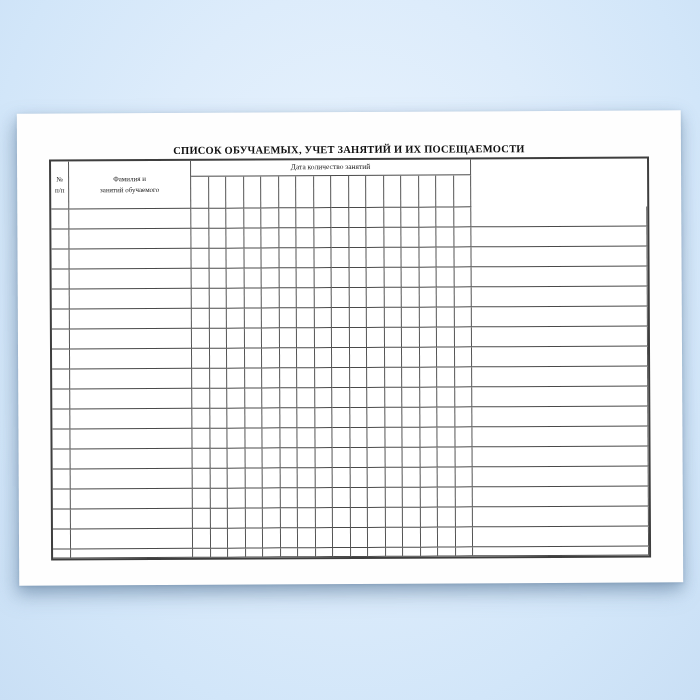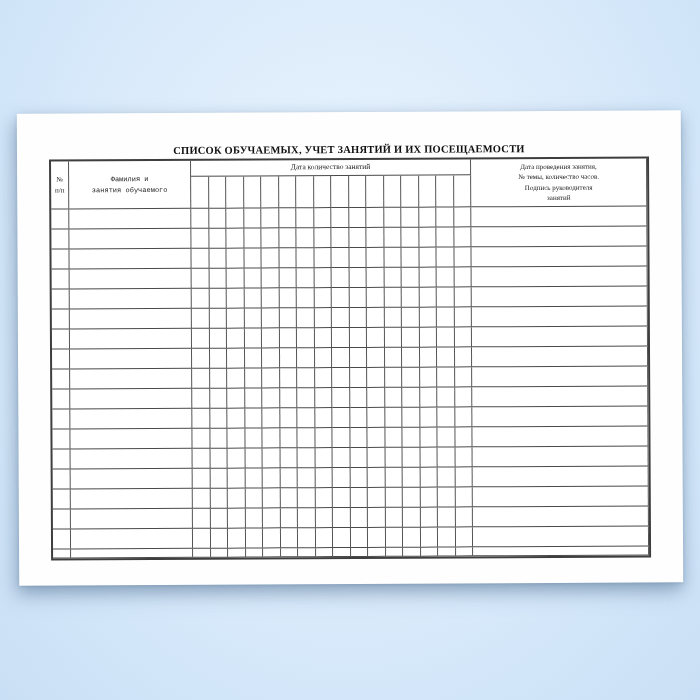--- a/index.html
+++ b/index.html
@@ -59,52 +59,46 @@
     justify-content: center;
     align-items: center;
     text-align: center;
     font-size: 7px;
     line-height: 1.45;
     color: #1b1b1b;
     padding: 1px;
     overflow: hidden;
   }
   .hdr-index   { grid-column: 1; grid-row: 1 / 3; }
-  .hdr-name    { grid-column: 2; grid-row: 1 / 3; font-family: Liberation Mono, monospace; }
+  .hdr-name    { grid-column: 2; grid-row: 1 / 3; }
   .hdr-dates   { grid-column: 3 / 19; grid-row: 1; font-size: 7.5px; }
   .hdr-summary { grid-column: 19; grid-row: 1 / 3; }
 </style>
 </head>
 <body>
 
 <div class="canvas">
   <div class="paper">
     <div class="title">СПИСОК ОБУЧАЕМЫХ, УЧЕТ ЗАНЯТИЙ И ИХ ПОСЕЩАЕМОСТИ</div>
     <div class="grid" id="attendance-grid">
 
       <div class="cell hdr hdr-index">
         <span>№</span>
         <span>п/п</span>
       </div>
 
       <div class="cell hdr hdr-name">
         <span>Фамилия и</span>
-        <span>занятия обучаемого</span>
+        <span>занятий обучаемого</span>
       </div>
 
       <div class="cell hdr hdr-dates">
         <span>Дата количество занятий</span>
       </div>
 
-      <div class="cell hdr hdr-summary">
-        <span>Дата проведения занятия,</span>
-        <span>№ темы,  количество часов.</span>
-        <span>Подпись руководителя</span>
-        <span>занятий</span>
-      </div>
 
     <div class="cell" style="grid-area: 2 / 3;"></div>
         <div class="cell" style="grid-area: 2 / 4;"></div>
         <div class="cell" style="grid-area: 2 / 5;"></div>
         <div class="cell" style="grid-area: 2 / 6;"></div>
         <div class="cell" style="grid-area: 2 / 7;"></div>
         <div class="cell" style="grid-area: 2 / 8;"></div>
         <div class="cell" style="grid-area: 2 / 9;"></div>
         <div class="cell" style="grid-area: 2 / 10;"></div>
         <div class="cell" style="grid-area: 2 / 11;"></div>

